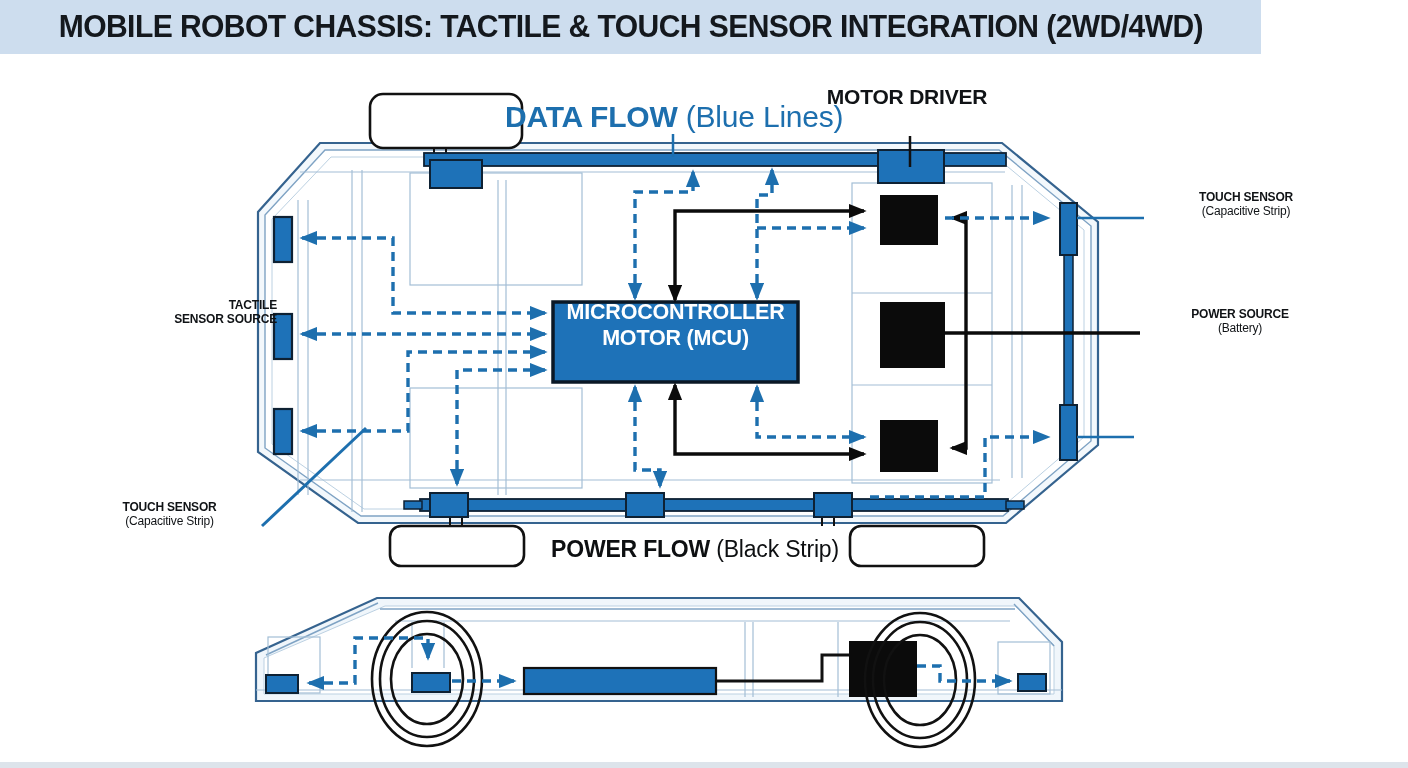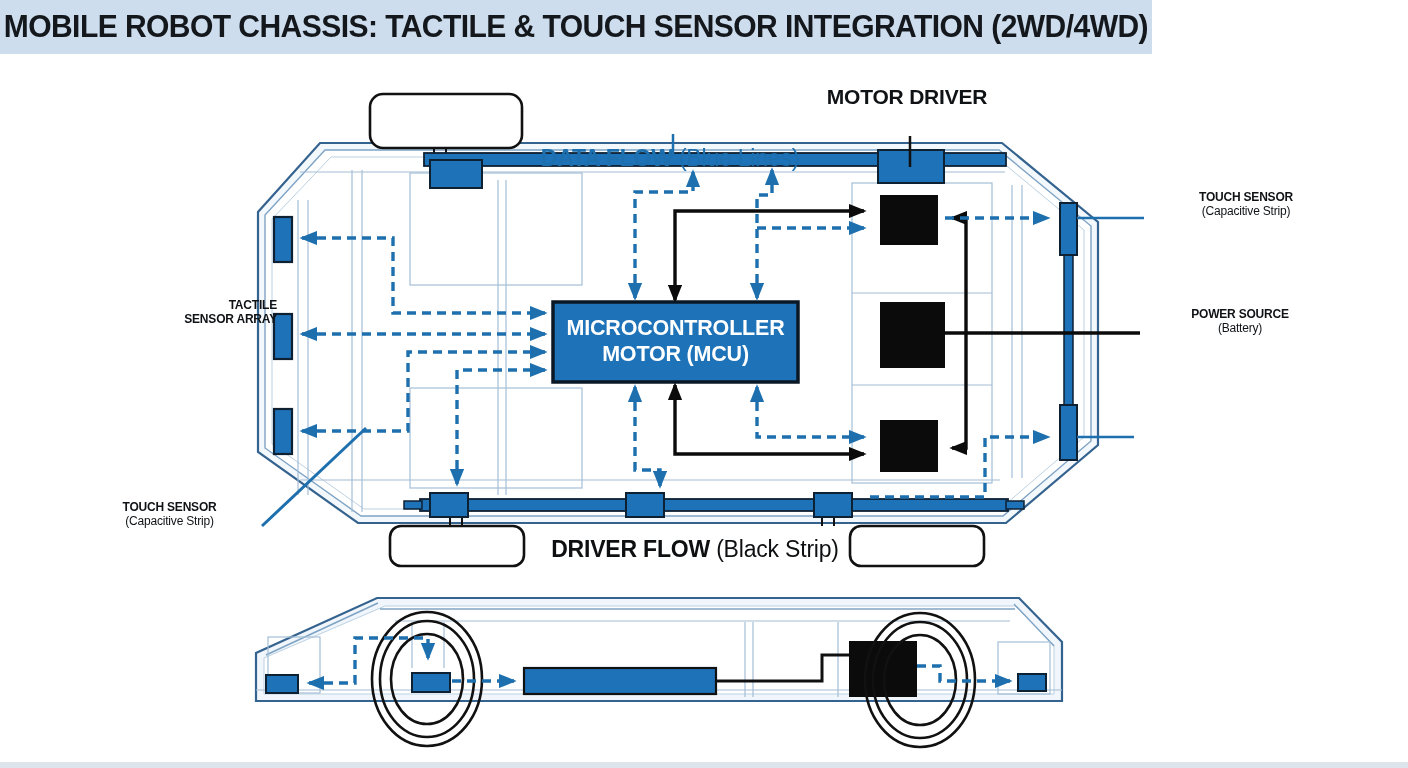--- a/index.html
+++ b/index.html
@@ -1,35 +1,35 @@
 <!DOCTYPE html>
 <html><head>
 <meta charset="utf-8">
 <style>
   html,body{margin:0;padding:0;background:#ffffff;}
   #stage{position:relative;width:1408px;height:768px;overflow:hidden;background:#ffffff;
          font-family:"Liberation Sans",sans-serif;}
-  #header{position:absolute;left:0;top:0;width:1152px;height:54px;background:#cdddee;
+  #header{position:absolute;left:0;top:0;width:1261px;height:54px;background:#cdddee;
           display:flex;align-items:center;justify-content:center;}
   #title{font-size:31px;font-weight:800;letter-spacing:-0.6px;color:#14181d;white-space:nowrap;
          transform:scaleX(0.97);}
   #diagram-svg{position:absolute;left:0;top:0;width:1408px;height:768px;z-index:1;}
   .lbl{position:absolute;z-index:2;font-weight:700;font-size:12px;line-height:1.15;
        color:#101316;text-align:center;letter-spacing:-0.2px;white-space:nowrap;}
   .lbl .reg{font-weight:400;}
   .blue-lbl{color:#1d6fae;}
-  #legend-dataflow{left:505px;top:100px;width:330px;font-size:23px;margin-top:45px;}
+  #legend-dataflow{left:505px;top:100px;width:330px;font-size:30px;}
   #legend-powerflow{left:530px;top:536px;width:330px;font-size:23px;color:#0d0f11;}
   #lbl-motor-top{left:807px;top:85px;width:200px;font-size:21px;}
   #lbl-touch-right{left:1146px;top:191px;width:200px;}
   #lbl-power-source{left:1140px;top:308px;width:200px;}
   #lbl-motor-right{left:1136px;top:413px;width:205px;}
   #lbl-tactile{left:82px;top:299px;width:195px;text-align:right;}
   #lbl-touch-left{left:62px;top:501px;width:215px;}
-  #mcu-label{position:absolute;z-index:2;left:553px;top:302px;width:245px;height:80px;
+  #mcu-label{position:absolute;z-index:2;left:553px;top:286px;width:245px;height:80px;
              display:flex;flex-direction:column;align-items:center;justify-content:center;
              color:#ffffff;font-weight:700;font-size:21.5px;line-height:1.2;letter-spacing:-0.2px;}
   #footer-strip{position:absolute;left:0;top:762px;width:1408px;height:6px;background:#cfd8e2;opacity:0.7;z-index:0;}
 </style>
 </head>
 <body>
 
 <div id="stage">
 
   <div id="header">
@@ -182,40 +182,40 @@
       <g stroke="#1D6FAE" stroke-width="3.4" fill="none" stroke-dasharray="9 6">
         <path d="M 309,683 L 355,683 L 355,638 L 428,638 L 428,658" marker-start="url(#ab)" marker-end="url(#ab)"></path>
         <path d="M 452,681 L 514,681" marker-end="url(#ab)"></path>
         <path d="M 917,666 L 940,666 L 940,681 L 1010,681" marker-end="url(#ab)"></path>
       </g>
     </g>
   </svg>
 
   <div class="lbl blue-lbl" id="legend-dataflow"><span>DATA FLOW</span><span class="reg"> (Blue Lines)</span></div>
 
-  <div class="lbl" id="legend-powerflow"><span>DRIVER FLOW</span><span class="reg"> (Black Strip)</span></div>
+  <div class="lbl" id="legend-powerflow"><span>POWER FLOW</span><span class="reg"> (Black Strip)</span></div>
 
   <div class="lbl" id="lbl-motor-top">
     <div>MOTOR DRIVER</div>
   </div>
 
   <div class="lbl" id="lbl-touch-right">
     <div>TOUCH SENSOR</div>
     <div class="reg">(Capacitive Strip)</div>
   </div>
 
   <div class="lbl" id="lbl-power-source">
     <div>POWER SOURCE</div>
     <div class="reg">(Battery)</div>
   </div>
 
 
   <div class="lbl" id="lbl-tactile">
     <div>TACTILE</div>
-    <div>SENSOR ARRAY</div>
+    <div>SENSOR SOURCE</div>
   </div>
 
   <div class="lbl" id="lbl-touch-left">
     <div>TOUCH SENSOR</div>
     <div class="reg">(Capacitive Strip)</div>
   </div>
 
   <div id="mcu-label">
     <div>MICROCONTROLLER</div>
     <div>MOTOR (MCU)</div>

